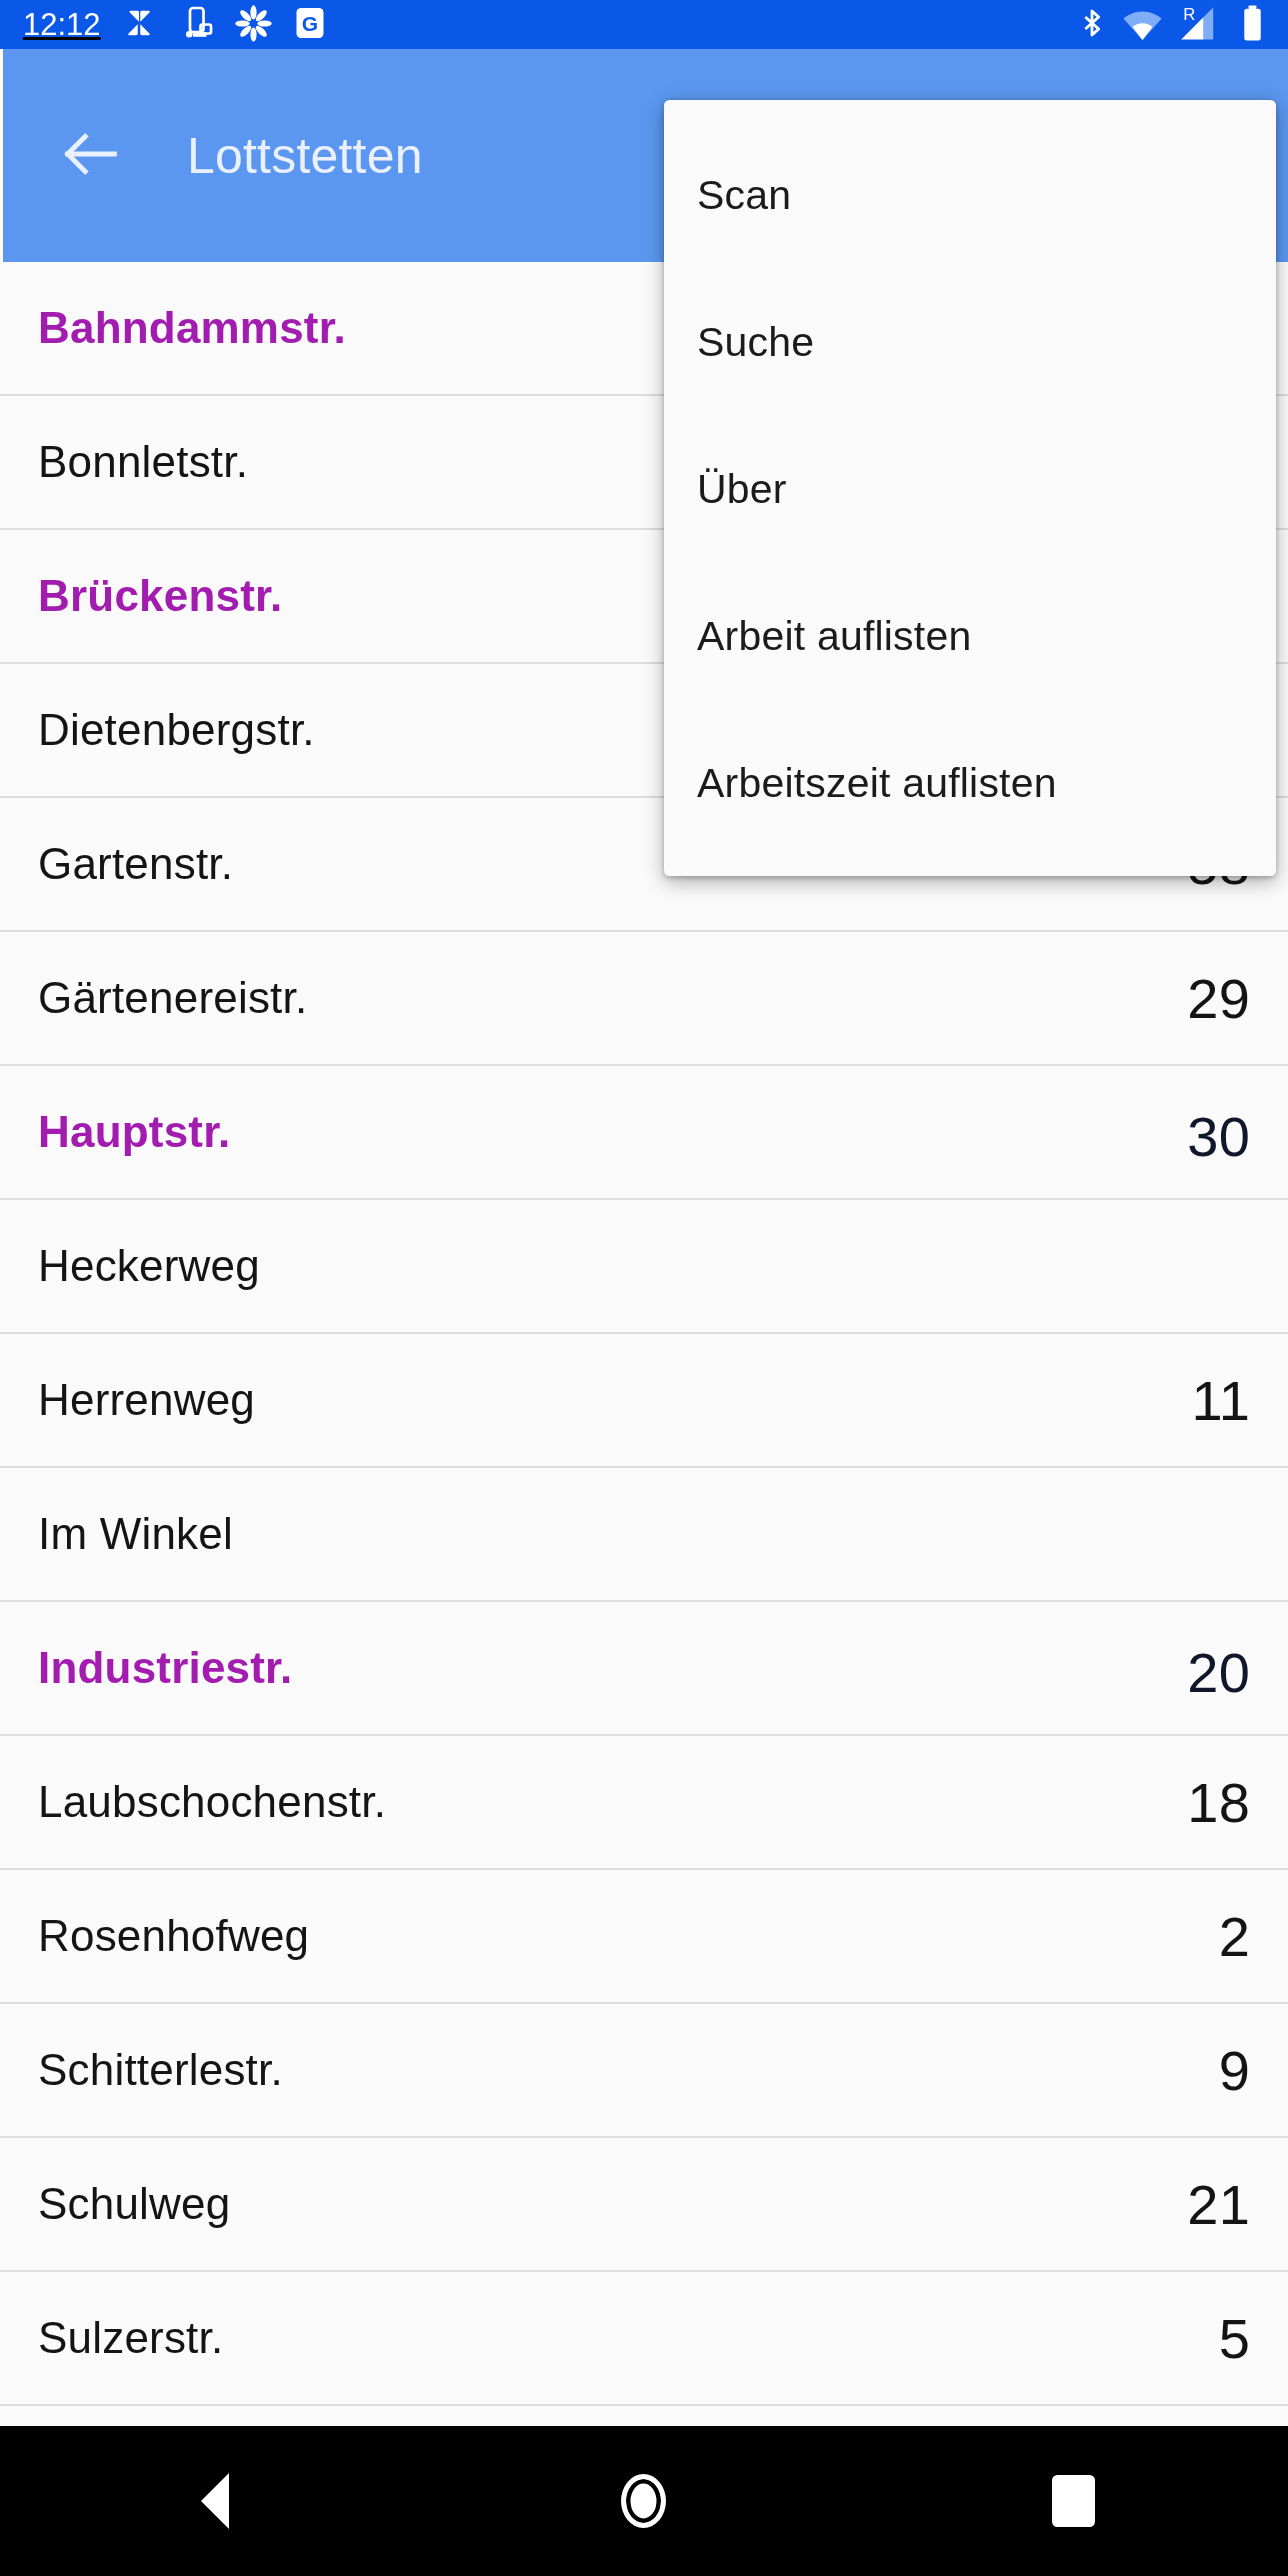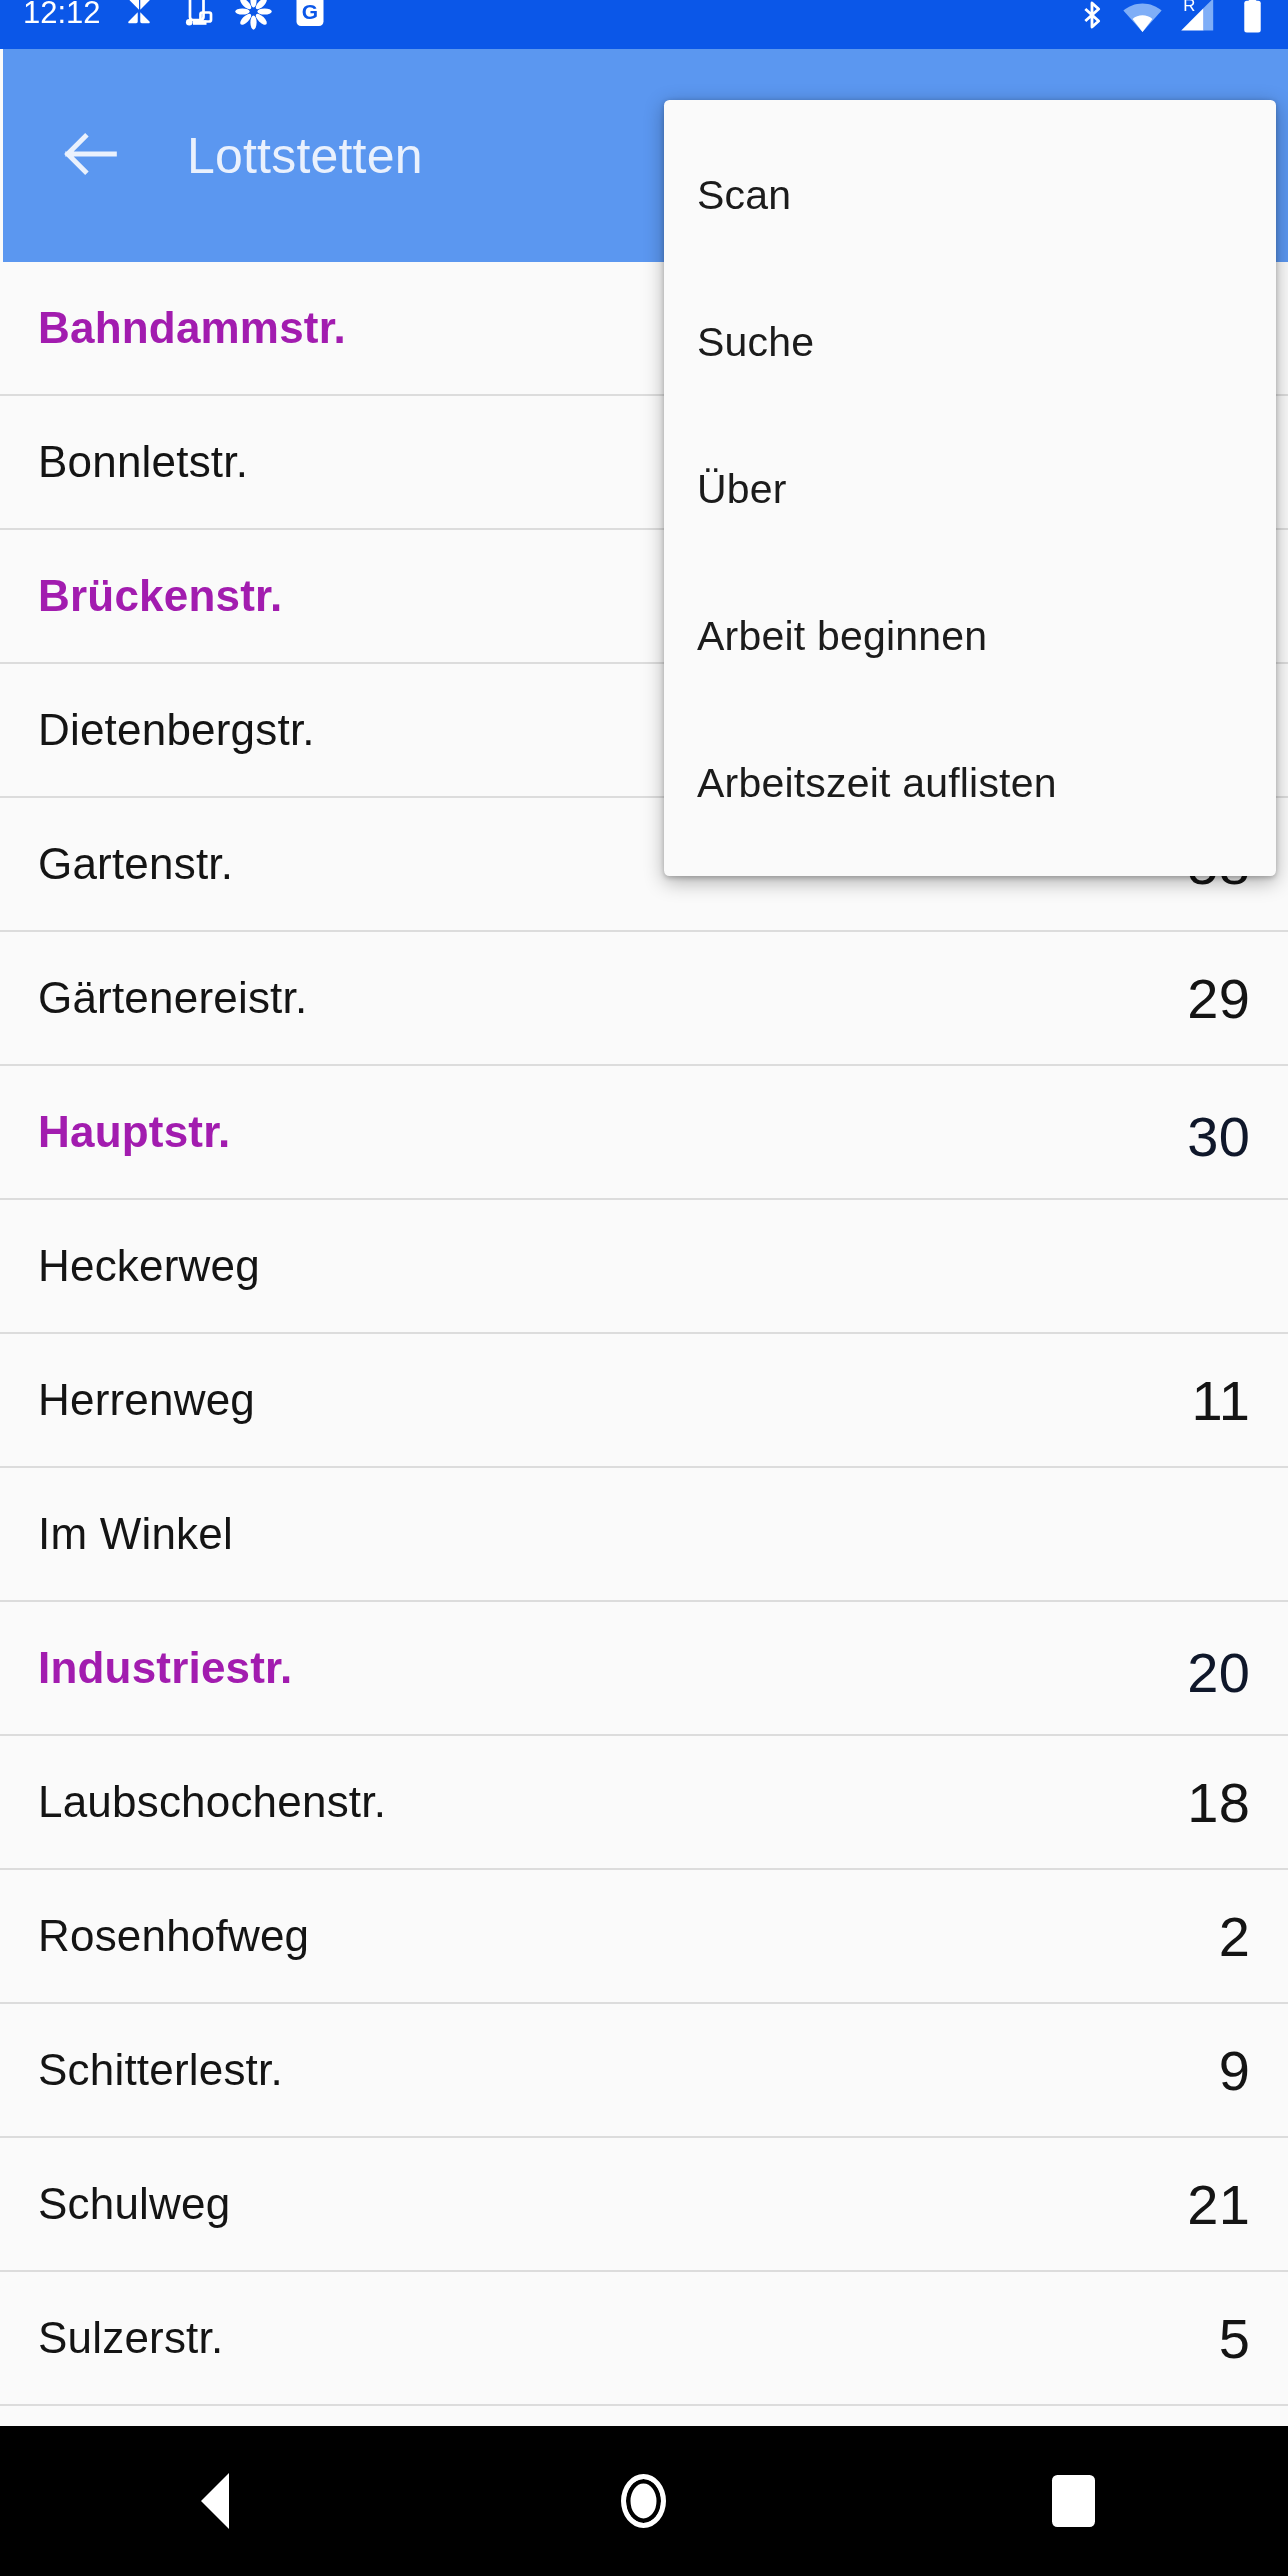--- a/index.html
+++ b/index.html
@@ -19,23 +19,24 @@
   }
 
   
   #status-bar {
     position: absolute;
     top: 0; left: 0;
     width: 1288px;
     height: 49px;
     background: #0B57E8;
     display: flex;
-    align-items: flex-end;
+    align-items: center;
     padding: 12px 23px;
     z-index: 5;
+    text-decoration: underline;
   }
   #status-left {
     display: flex;
     align-items: center;
     gap: 19.7px;
   }
   #clock {
     color: #ffffff;
     font-size: 31px;
     letter-spacing: 0px;
@@ -353,21 +354,21 @@
       <span class="row-label">Sulzerstr.</span>
       <span class="row-count">5</span>
     </div>
 
   </div>
 
   <div id="overflow-menu">
     <div class="menu-item">Scan</div>
     <div class="menu-item">Suche</div>
     <div class="menu-item">Über</div>
-    <div class="menu-item">Arbeit beginnen</div>
+    <div class="menu-item">Arbeit auflisten</div>
     <div class="menu-item">Arbeitszeit auflisten</div>
   </div>
 
   <div id="nav-bar">
     <div class="nav-btn">
       <span id="nav-back-glyph"></span>
     </div>
     <div class="nav-btn">
       <span id="nav-home-glyph"></span>
     </div>

